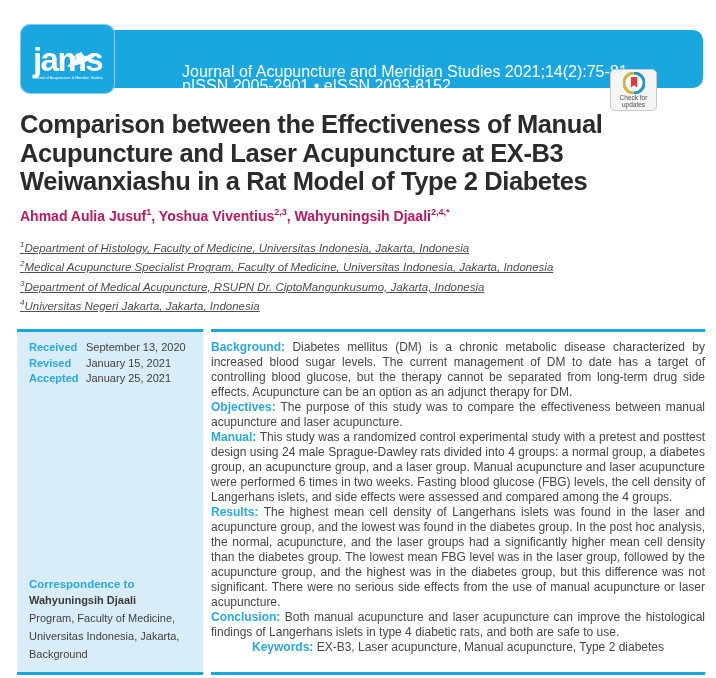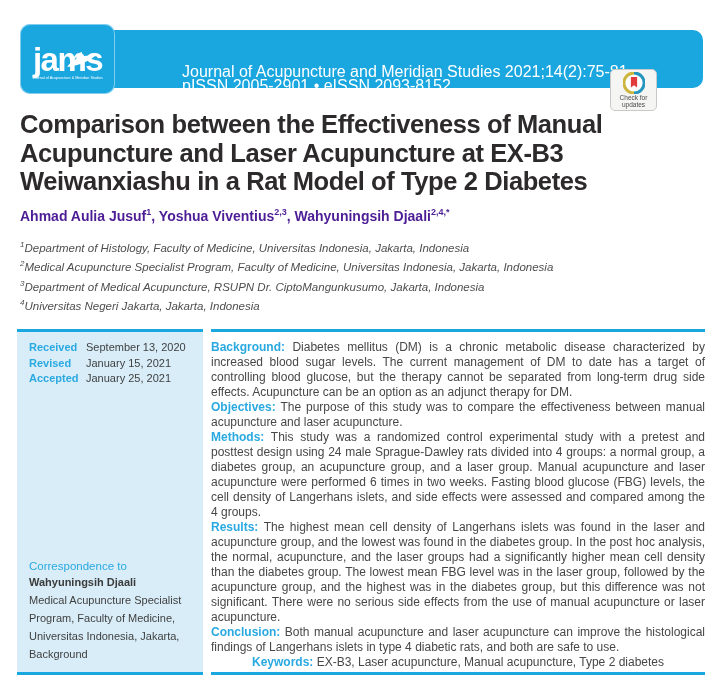--- a/index.html
+++ b/index.html
@@ -47,45 +47,45 @@
     display:flex; flex-direction:column; align-items:center; padding-top:2px;
     cursor:pointer;
   }
   .cm-text { font-size:6.5px; line-height:7px; color:#4a4a4a; text-align:center; }
 
   
   .title {
     margin:13px 20px 0 20px; color:#2d2a2c; font-weight:700;
     font-size:25.5px; line-height:28.5px; letter-spacing:-0.4px;
   }
-  .authors { margin:12px 20px 0 20px; font-size:14px; font-weight:700; color:#4c1d95; }
+  .authors { margin:12px 20px 0 20px; font-size:14px; font-weight:700; color:#be185d; }
   .authors sup { font-size:9px; font-weight:700; }
   .affils {
     margin:13px 20px 8px 20px; font-style:italic; font-size:11.5px;
-    line-height:15.5px; color:#4e4e4e;
+    line-height:15.5px; color:#4e4e4e;text-decoration:underline;
   }
   .affils sup { font-size:8px; }
 
   
   .rule { display:flex; margin:15px 11px 0 17px; }
   .rule .seg-left { width:186px; height:3px; background:var(--cyan); margin-right:8px; }
   .rule .seg-right { flex:1; height:3px; background:var(--cyan); }
   .rule.bottom { margin-top:0; }
 
   
   .content { display:flex; margin:0 11px 0 17px; min-height:340px; align-items:stretch; }
   .sidebar {
     width:186px; margin-right:8px; background:#d8edf8;
     display:flex; flex-direction:column; justify-content:space-between;
     padding:8px 6px 9px 12px; font-size:11px; color:#3f3f3f;
   }
   .date-row { display:flex; line-height:15.5px; }
   .date-label { width:57px; color:var(--blue); font-weight:700; flex:none; }
   .date-value { white-space:nowrap; }
-  .corr-heading { color:var(--blue); font-weight:400; font-size:11.5px; line-height:15px; }
+  .corr-heading { color:var(--blue); font-weight:700; font-size:11.5px; line-height:15px; }
   .corr-name { font-weight:700; color:#3b3b3b; line-height:17px; }
   .corr-line { line-height:18px; }
   .corr-email { line-height:18px; margin-top:1px; }
   .email-label { color:var(--blue); font-weight:700; }
   .email-value { color:#3f3f3f; text-decoration:none; cursor:pointer; }
 
   .abstract { flex:1; padding-top:8px; font-size:12px; line-height:15px; text-align:justify; }
   .abstract p { margin:0; }
   .sec-label { color:var(--blue); font-weight:700; }
   .keywords { margin-top:13px; text-align:center; }
@@ -169,38 +169,37 @@
         </div>
         <div class="date-row">
           <span class="date-label">Accepted</span>
           <span class="date-value">January 25, 2021</span>
         </div>
       </div>
 
       <div class="correspondence">
         <div class="corr-heading">Correspondence to</div>
         <div class="corr-name">Wahyuningsih Djaali</div>
-        <div class="corr-line">Medical Acupuncture Specialist</div>
         <div class="corr-line">Program, Faculty of Medicine,</div>
         <div class="corr-line">Universitas Indonesia, Jakarta,</div>
         <div class="corr-line">Background</div>
       </div>
     </aside>
 
     <div class="abstract">
       <p>
         <span class="sec-label">Background:</span>
         <span>Diabetes mellitus (DM) is a chronic metabolic disease characterized by increased blood sugar levels. The current management of DM to date has a target of controlling blood glucose, but the therapy cannot be separated from long-term drug side effects. Acupuncture can be an option as an adjunct therapy for DM.</span>
       </p>
       <p>
         <span class="sec-label">Objectives:</span>
         <span>The purpose of this study was to compare the effectiveness between manual acupuncture and laser acupuncture.</span>
       </p>
       <p>
-        <span class="sec-label">Methods:</span>
+        <span class="sec-label">Manual:</span>
         <span>This study was a randomized control experimental study with a pretest and posttest design using 24 male Sprague-Dawley rats divided into 4 groups: a normal group, a diabetes group, an acupuncture group, and a laser group. Manual acupuncture and laser acupuncture were performed 6 times in two weeks. Fasting blood glucose (FBG) levels, the cell density of Langerhans islets, and side effects were assessed and compared among the 4 groups.</span>
       </p>
       <p>
         <span class="sec-label">Results:</span>
         <span>The highest mean cell density of Langerhans islets was found in the laser and acupuncture group, and the lowest was found in the diabetes group. In the post hoc analysis, the normal, acupuncture, and the laser groups had a significantly higher mean cell density than the diabetes group. The lowest mean FBG level was in the laser group, followed by the acupuncture group, and the highest was in the diabetes group, but this difference was not significant. There were no serious side effects from the use of manual acupuncture or laser acupuncture.</span>
       </p>
       <p>
         <span class="sec-label">Conclusion:</span>
         <span>Both manual acupuncture and laser acupuncture can improve the histological findings of Langerhans islets in type 4 diabetic rats, and both are safe to use.</span>
       </p>

